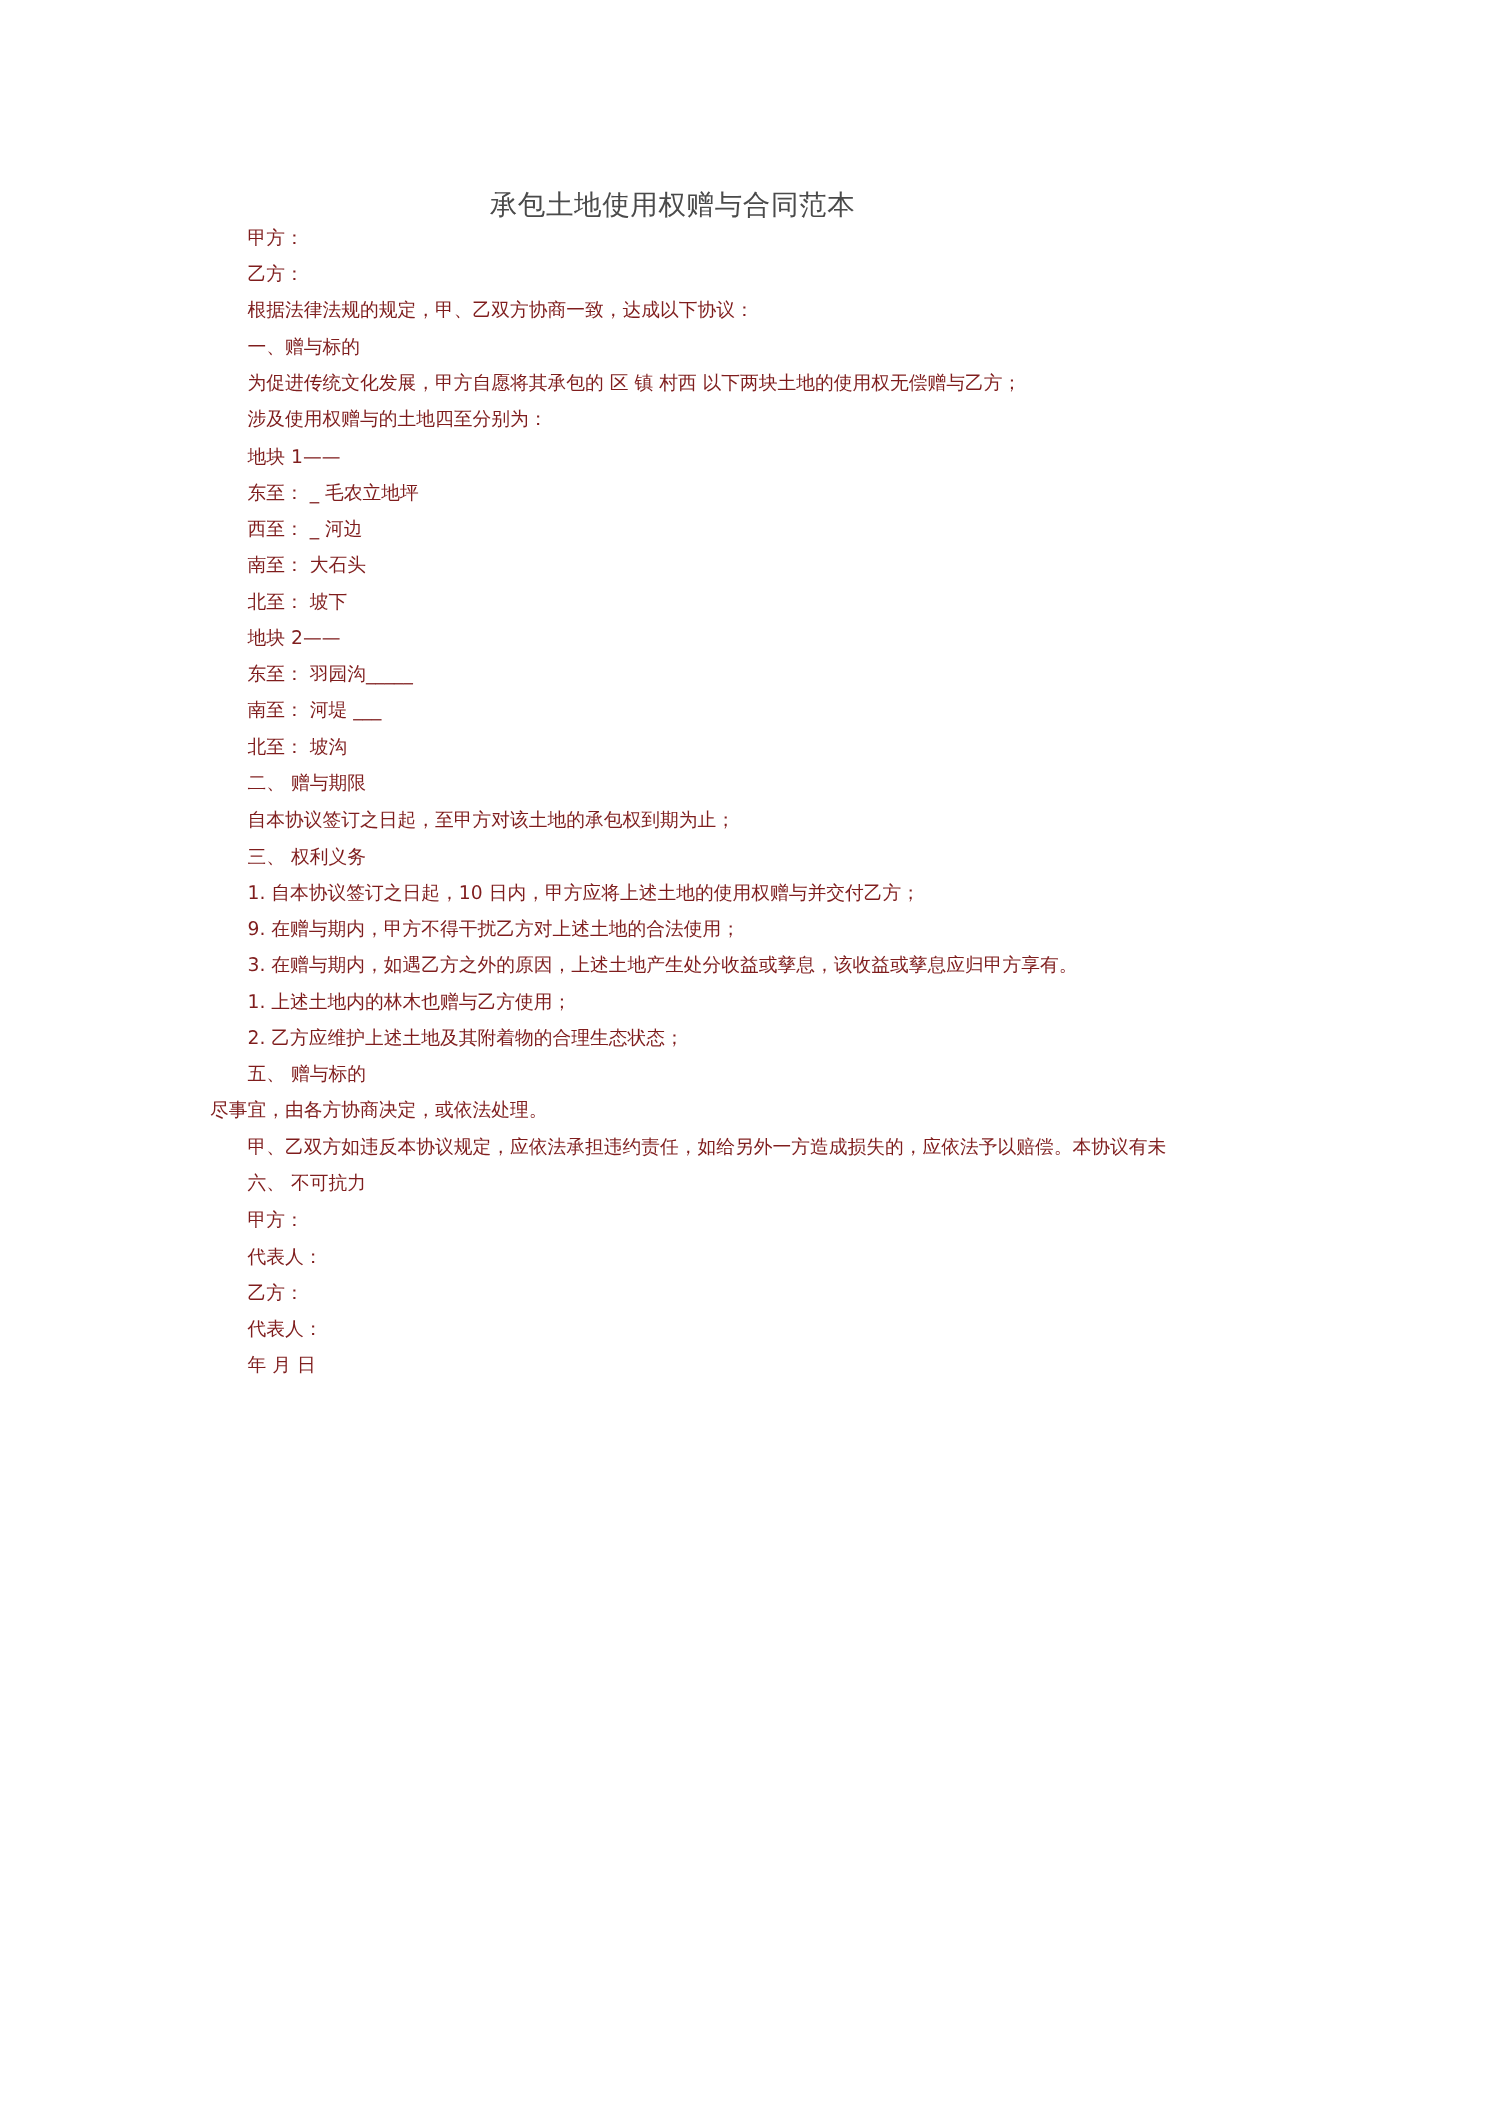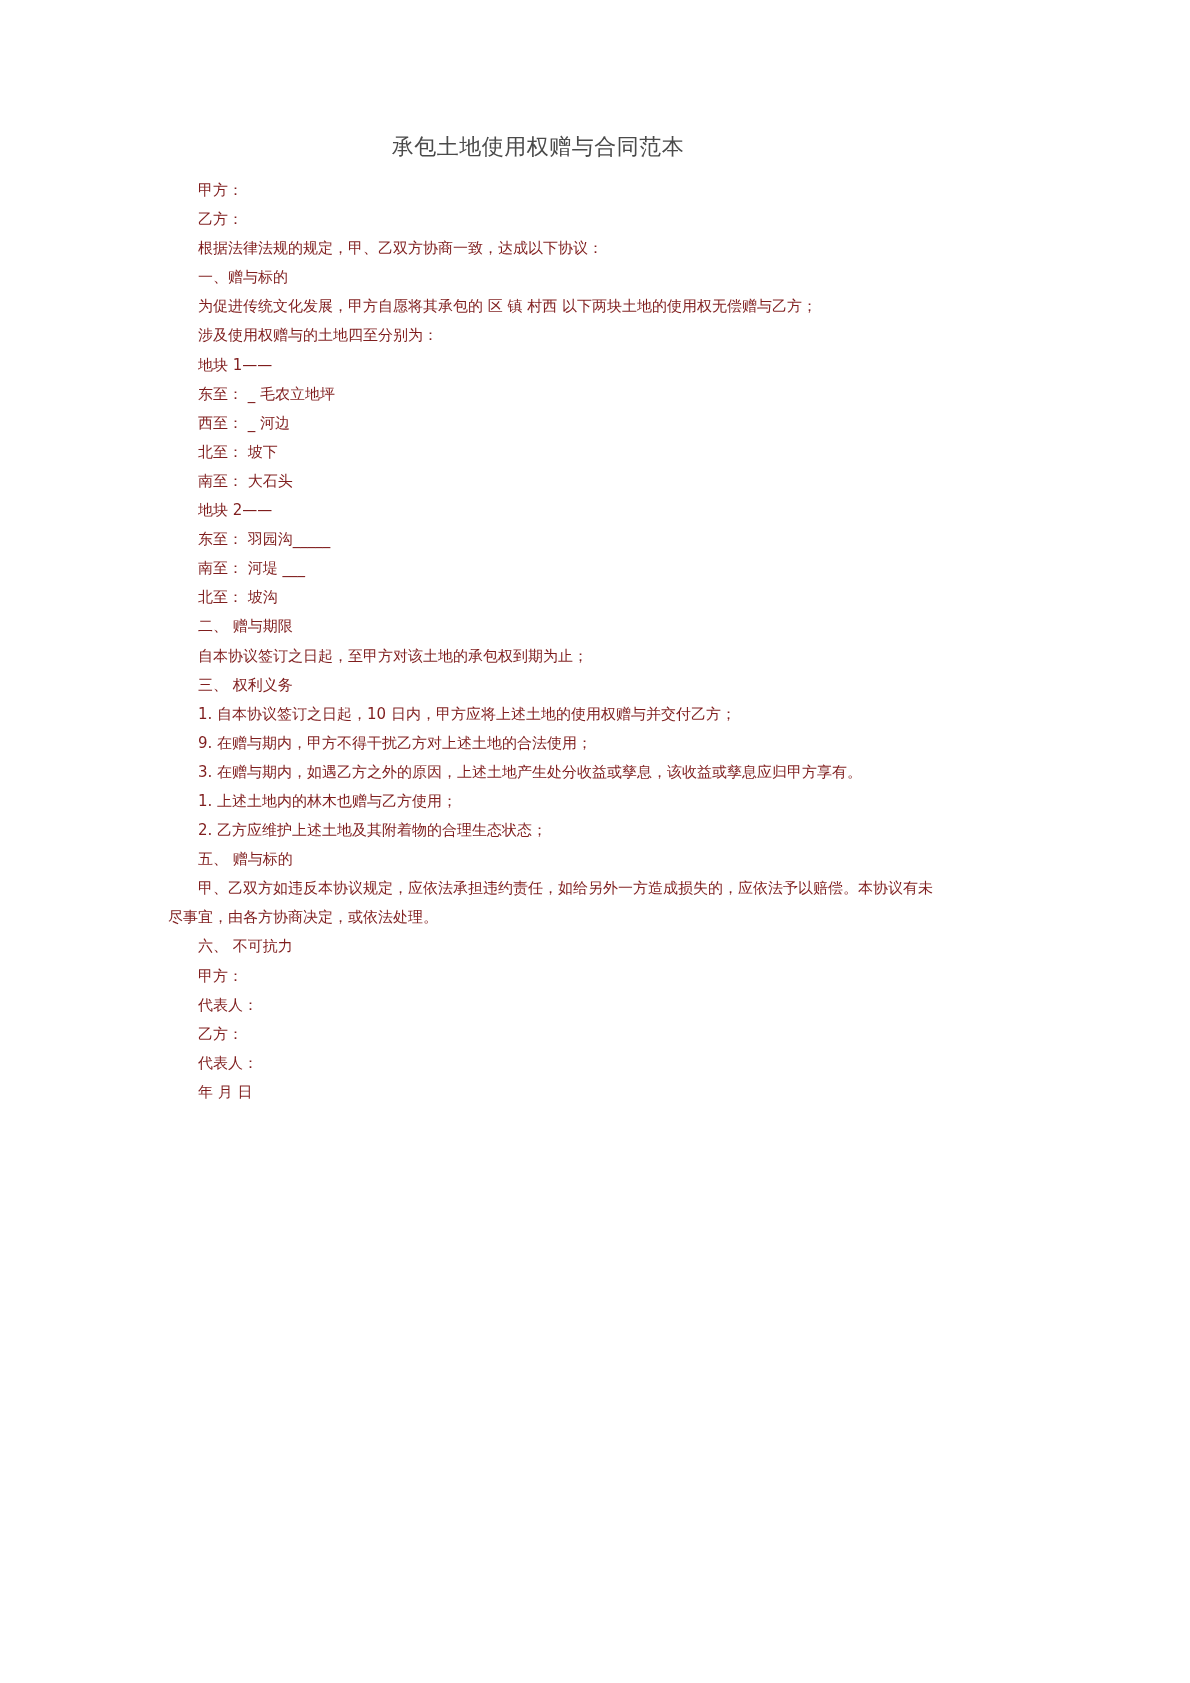--- a/index.html
+++ b/index.html
@@ -17,21 +17,21 @@
     }
     .page {
       position: absolute;
       left: 0; top: 0;
       width: 1190px;
       height: 1683px;
       background: #ffffff;
     }
     .title {
       position: absolute;
-      top: 132px;
+      top: 149px;
       left: 0;
       width: 1076px;
       text-align: center;
       font-family: "DejaVu Serif", "Liberation Serif", serif;
       font-size: 22px;
       font-weight: normal;
       color: #4a4a4a;
       letter-spacing: 0.5px;
       margin: 0;
     }
@@ -62,37 +62,37 @@
   <div class="body-text">
     <div class="line">甲方：</div>
     <div class="line">乙方：</div>
     <div class="line">根据法律法规的规定，甲、乙双方协商一致，达成以下协议：</div>
     <div class="line">一、赠与标的</div>
     <div class="line">为促进传统文化发展，甲方自愿将其承包的 区 镇 村西 以下两块土地的使用权无偿赠与乙方；</div>
     <div class="line">涉及使用权赠与的土地四至分别为：</div>
     <div class="line">地块 1——</div>
     <div class="line">东至： _ 毛农立地坪</div>
     <div class="line">西至： _ 河边</div>
+    <div class="line">南至： 大石头</div>
     <div class="line">北至： 坡下</div>
-    <div class="line">南至： 大石头</div>
     <div class="line">地块 2——</div>
     <div class="line">东至： 羽园沟_____</div>
     <div class="line">南至： 河堤 ___</div>
     <div class="line">北至： 坡沟</div>
     <div class="line">二、 赠与期限</div>
     <div class="line">自本协议签订之日起，至甲方对该土地的承包权到期为止；</div>
     <div class="line">三、 权利义务</div>
     <div class="line">1. 自本协议签订之日起，10 日内，甲方应将上述土地的使用权赠与并交付乙方；</div>
     <div class="line">9. 在赠与期内，甲方不得干扰乙方对上述土地的合法使用；</div>
     <div class="line">3. 在赠与期内，如遇乙方之外的原因，上述土地产生处分收益或孳息，该收益或孳息应归甲方享有。</div>
     <div class="line">1. 上述土地内的林木也赠与乙方使用；</div>
     <div class="line">2. 乙方应维护上述土地及其附着物的合理生态状态；</div>
     <div class="line">五、 赠与标的</div>
+    <div class="line cont">尽事宜，由各方协商决定，或依法处理。</div>
     <div class="line">甲、乙双方如违反本协议规定，应依法承担违约责任，如给另外一方造成损失的，应依法予以赔偿。本协议有未</div>
-    <div class="line cont">尽事宜，由各方协商决定，或依法处理。</div>
     <div class="line">六、 不可抗力</div>
     <div class="line">甲方：</div>
     <div class="line">代表人：</div>
     <div class="line">乙方：</div>
     <div class="line">代表人：</div>
     <div class="line">年 月 日</div>
   </div>
 </div>
 
 </body></html>

